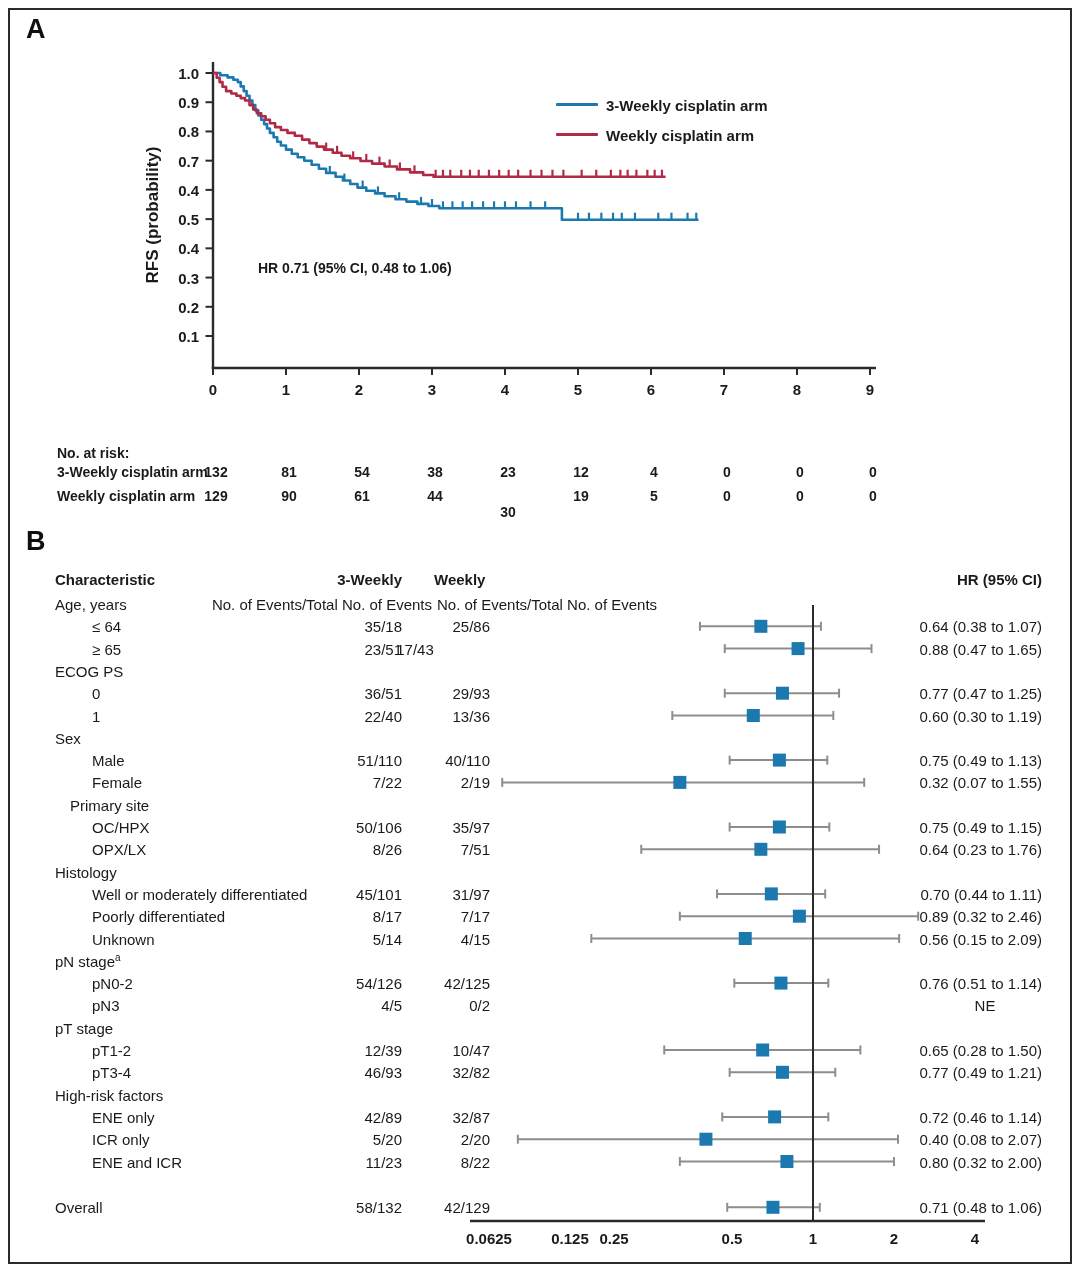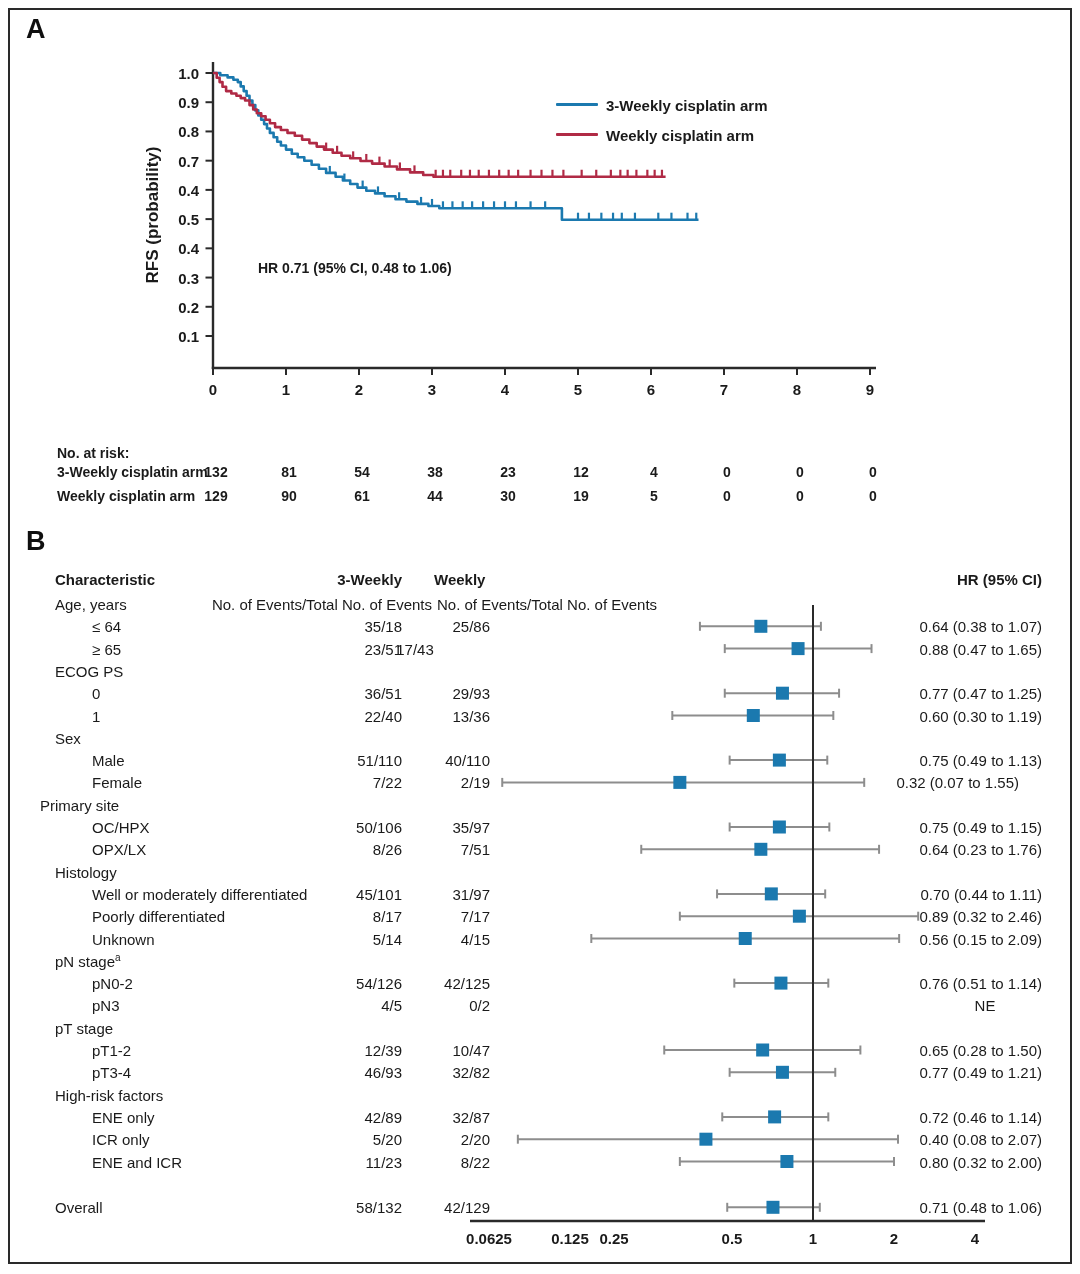--- a/index.html
+++ b/index.html
@@ -234,21 +234,21 @@
       <div class="t f14 b cx" style="left: 508px; top: 472px;">23</div>
       <div class="t f14 b cx" style="left: 581px; top: 472px;">12</div>
       <div class="t f14 b cx" style="left: 654px; top: 472px;">4</div>
       <div class="t f14 b cx" style="left: 727px; top: 472px;">0</div>
       <div class="t f14 b cx" style="left: 800px; top: 472px;">0</div>
       <div class="t f14 b cx" style="left: 873px; top: 472px;">0</div>
       <div class="t f14 b cx" style="left: 216px; top: 496px;">129</div>
       <div class="t f14 b cx" style="left: 289px; top: 496px;">90</div>
       <div class="t f14 b cx" style="left: 362px; top: 496px;">61</div>
       <div class="t f14 b cx" style="left: 435px; top: 496px;">44</div>
-      <div class="t f14 b cx" style="left: 508px; top: 496px;">30</div>
+      <div class="t f14 b cx" style="left: 508px; top: 512px;">30</div>
       <div class="t f14 b cx" style="left: 581px; top: 496px;">19</div>
       <div class="t f14 b cx" style="left: 654px; top: 496px;">5</div>
       <div class="t f14 b cx" style="left: 727px; top: 496px;">0</div>
       <div class="t f14 b cx" style="left: 800px; top: 496px;">0</div>
       <div class="t f14 b cx" style="left: 873px; top: 496px;">0</div>
       <div class="t f15 b cx" style="left: 489px; top: 1238px;">0.0625</div>
       <div class="t f15 b cx" style="left: 570px; top: 1238px;">0.125</div>
       <div class="t f15 b cx" style="left: 614px; top: 1238px;">0.25</div>
       <div class="t f15 b cx" style="left: 732px; top: 1238px;">0.5</div>
       <div class="t f15 b cx" style="left: 813px; top: 1238px;">1</div>
@@ -275,22 +275,22 @@
       <div class="t f15 ra cy" style="left: 340px; top: 715.5px; width: 150px;">13/36</div>
       <div class="t f15 ra cy" style="left: 862px; top: 715.5px; width: 180px;">0.60 (0.30 to 1.19)</div>
       <div class="t f15 cy" style="left: 55px; top: 737.8px;">Sex</div>
       <div class="t f15 cy" style="left: 92px; top: 760.1px;">Male</div>
       <div class="t f15 ra cy" style="left: 202px; top: 760.1px; width: 200px;">51/110</div>
       <div class="t f15 ra cy" style="left: 340px; top: 760.1px; width: 150px;">40/110</div>
       <div class="t f15 ra cy" style="left: 862px; top: 760.1px; width: 180px;">0.75 (0.49 to 1.13)</div>
       <div class="t f15 cy" style="left: 92px; top: 782.4px;">Female</div>
       <div class="t f15 ra cy" style="left: 202px; top: 782.4px; width: 200px;">7/22</div>
       <div class="t f15 ra cy" style="left: 340px; top: 782.4px; width: 150px;">2/19</div>
-      <div class="t f15 ra cy" style="left: 839px; top: 782.4px; width: 180px; text-align: right;">0.32 (0.07 to 1.55)</div>
-      <div class="t f15 cy" style="left: 40px; top: 804.7px; text-align: center;">Primary site</div>
+      <div class="t f15 ra cy" style="left: 862px; top: 782.4px; width: 180px; text-align: right;">0.32 (0.07 to 1.55)</div>
+      <div class="t f15 cy" style="left: 70px; top: 804.7px; text-align: center;">Primary site</div>
       <div class="t f15 cy" style="left: 92px; top: 827px;">OC/HPX</div>
       <div class="t f15 ra cy" style="left: 202px; top: 827px; width: 200px;">50/106</div>
       <div class="t f15 ra cy" style="left: 340px; top: 827px; width: 150px;">35/97</div>
       <div class="t f15 ra cy" style="left: 862px; top: 827px; width: 180px;">0.75 (0.49 to 1.15)</div>
       <div class="t f15 cy" style="left: 92px; top: 849.3px;">OPX/LX</div>
       <div class="t f15 ra cy" style="left: 202px; top: 849.3px; width: 200px;">8/26</div>
       <div class="t f15 ra cy" style="left: 340px; top: 849.3px; width: 150px;">7/51</div>
       <div class="t f15 ra cy" style="left: 862px; top: 849.3px; width: 180px;">0.64 (0.23 to 1.76)</div>
       <div class="t f15 cy" style="left: 55px; top: 871.6px;">Histology</div>
       <div class="t f15 cy" style="left: 92px; top: 893.9px;">Well or moderately differentiated</div>

